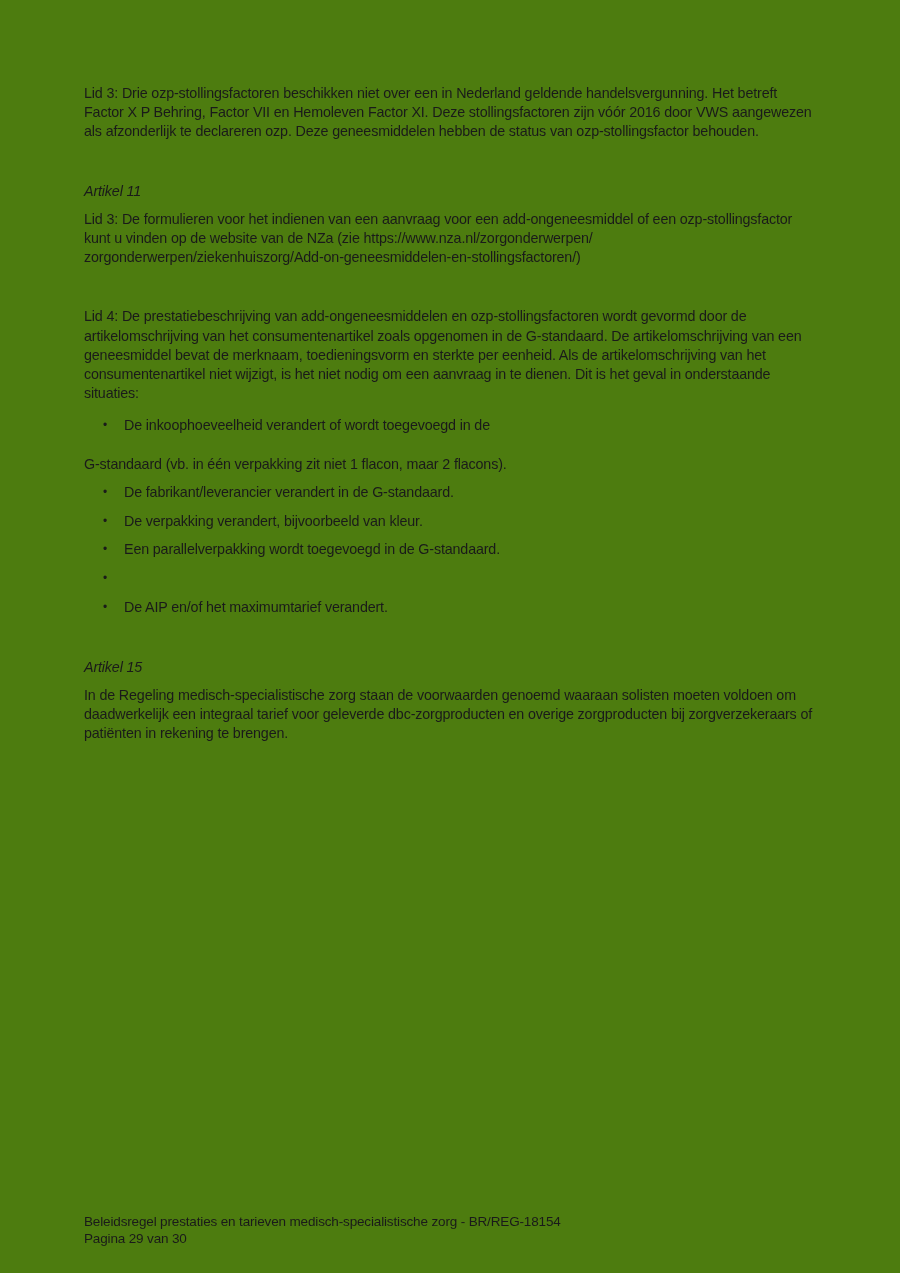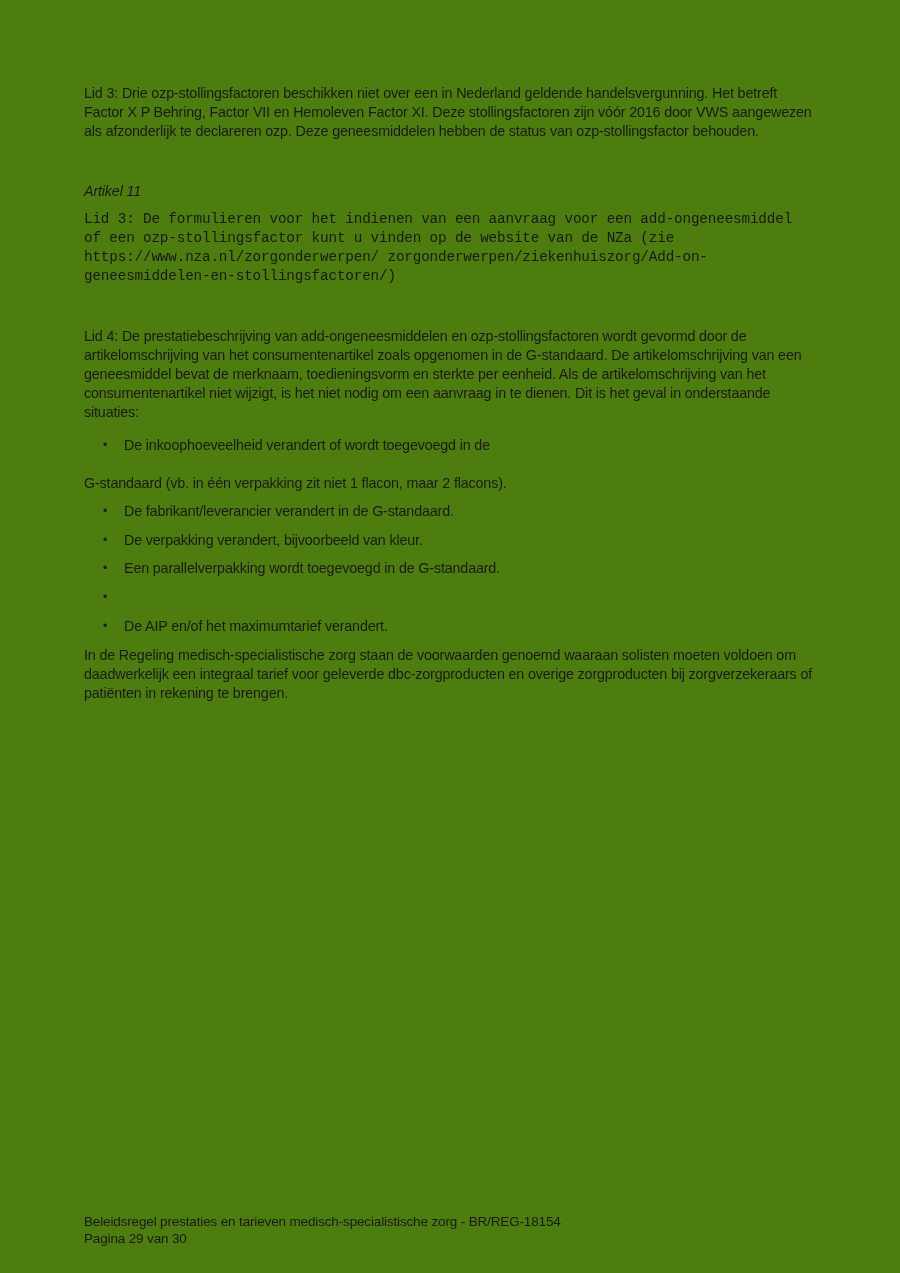--- a/index.html
+++ b/index.html
@@ -27,21 +27,21 @@
   }
   p {
     margin: 0;
   }
   .para-lid3-intro { margin-bottom: 0; }
   .artikel-heading {
     font-style: italic;
     margin-top: 40px;
     margin-bottom: 9px;
   }
-  .para-lid3-formulieren { margin-bottom: 40px; font-family: Liberation Mono, monospace; }
+  .para-lid3-formulieren { margin-bottom: 40px; }
   .para-lid4 { margin-bottom: 13px; }
   ul.bullet-list {
     list-style: none;
     margin: 0;
     padding: 0;
   }
   ul.bullet-list li {
     display: flex;
     align-items: flex-start;
     margin: 0 0 9.5px 0;
@@ -115,20 +115,21 @@
       </li>
       <li>
         <span class="bullet-dot">•</span>
       </li>
       <li>
         <span class="bullet-dot">•</span>
         <span>De AIP en/of het maximumtarief verandert.</span>
       </li>
     </ul>
 
+    <p class="artikel15-heading">Artikel 15</p>
 
     <p>In de Regeling medisch-specialistische zorg staan de voorwaarden genoemd waaraan solisten moeten voldoen om daadwerkelijk een integraal tarief voor geleverde dbc-zorgproducten en overige zorgproducten bij zorgverzekeraars of patiënten in rekening te brengen.</p>
 
   </div>
 
   <div class="footer">
     <span>Beleidsregel prestaties en tarieven medisch-specialistische zorg - BR/REG-18154</span>
     <span>Pagina 29 van 30</span>
   </div>
 </div>

